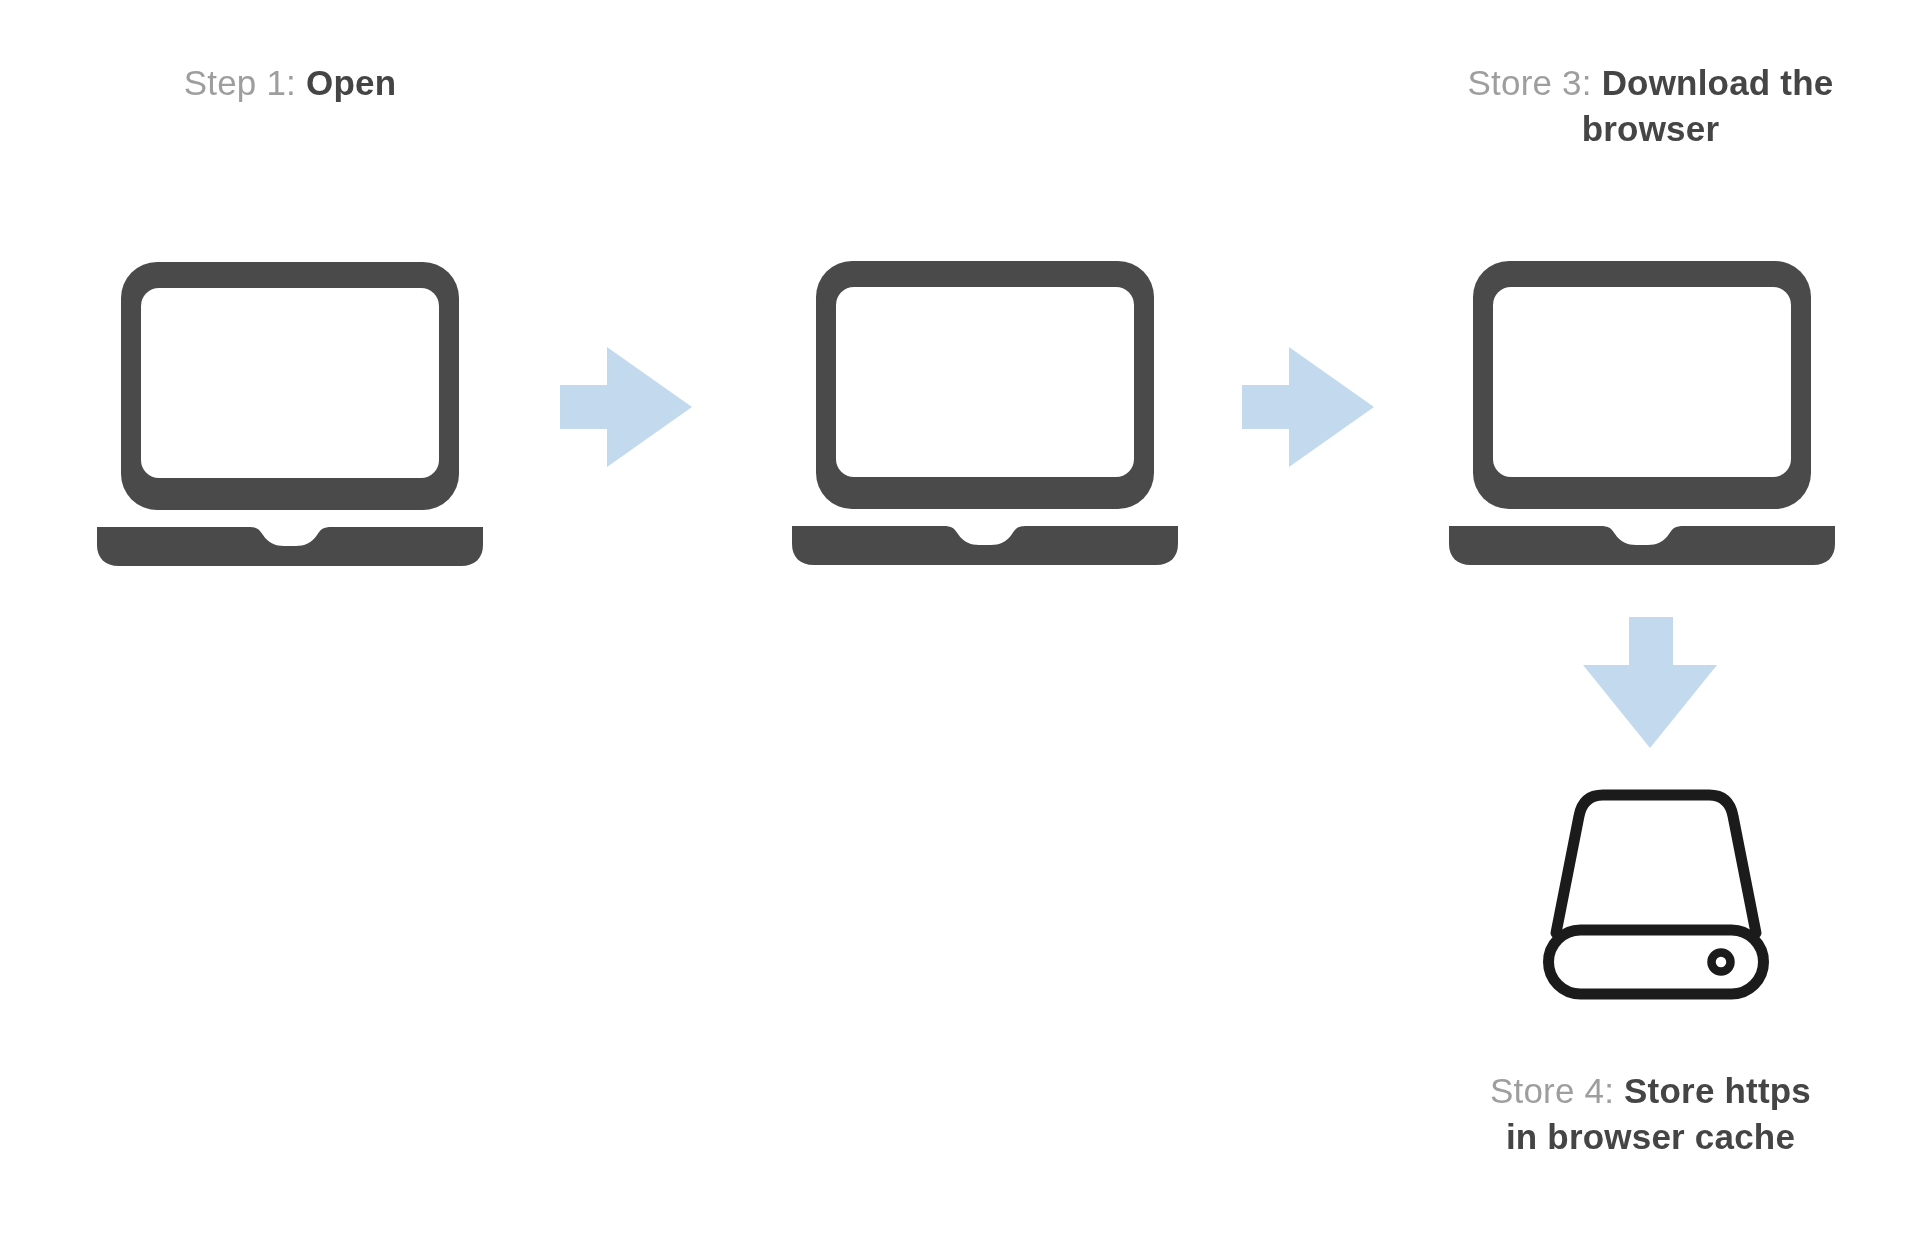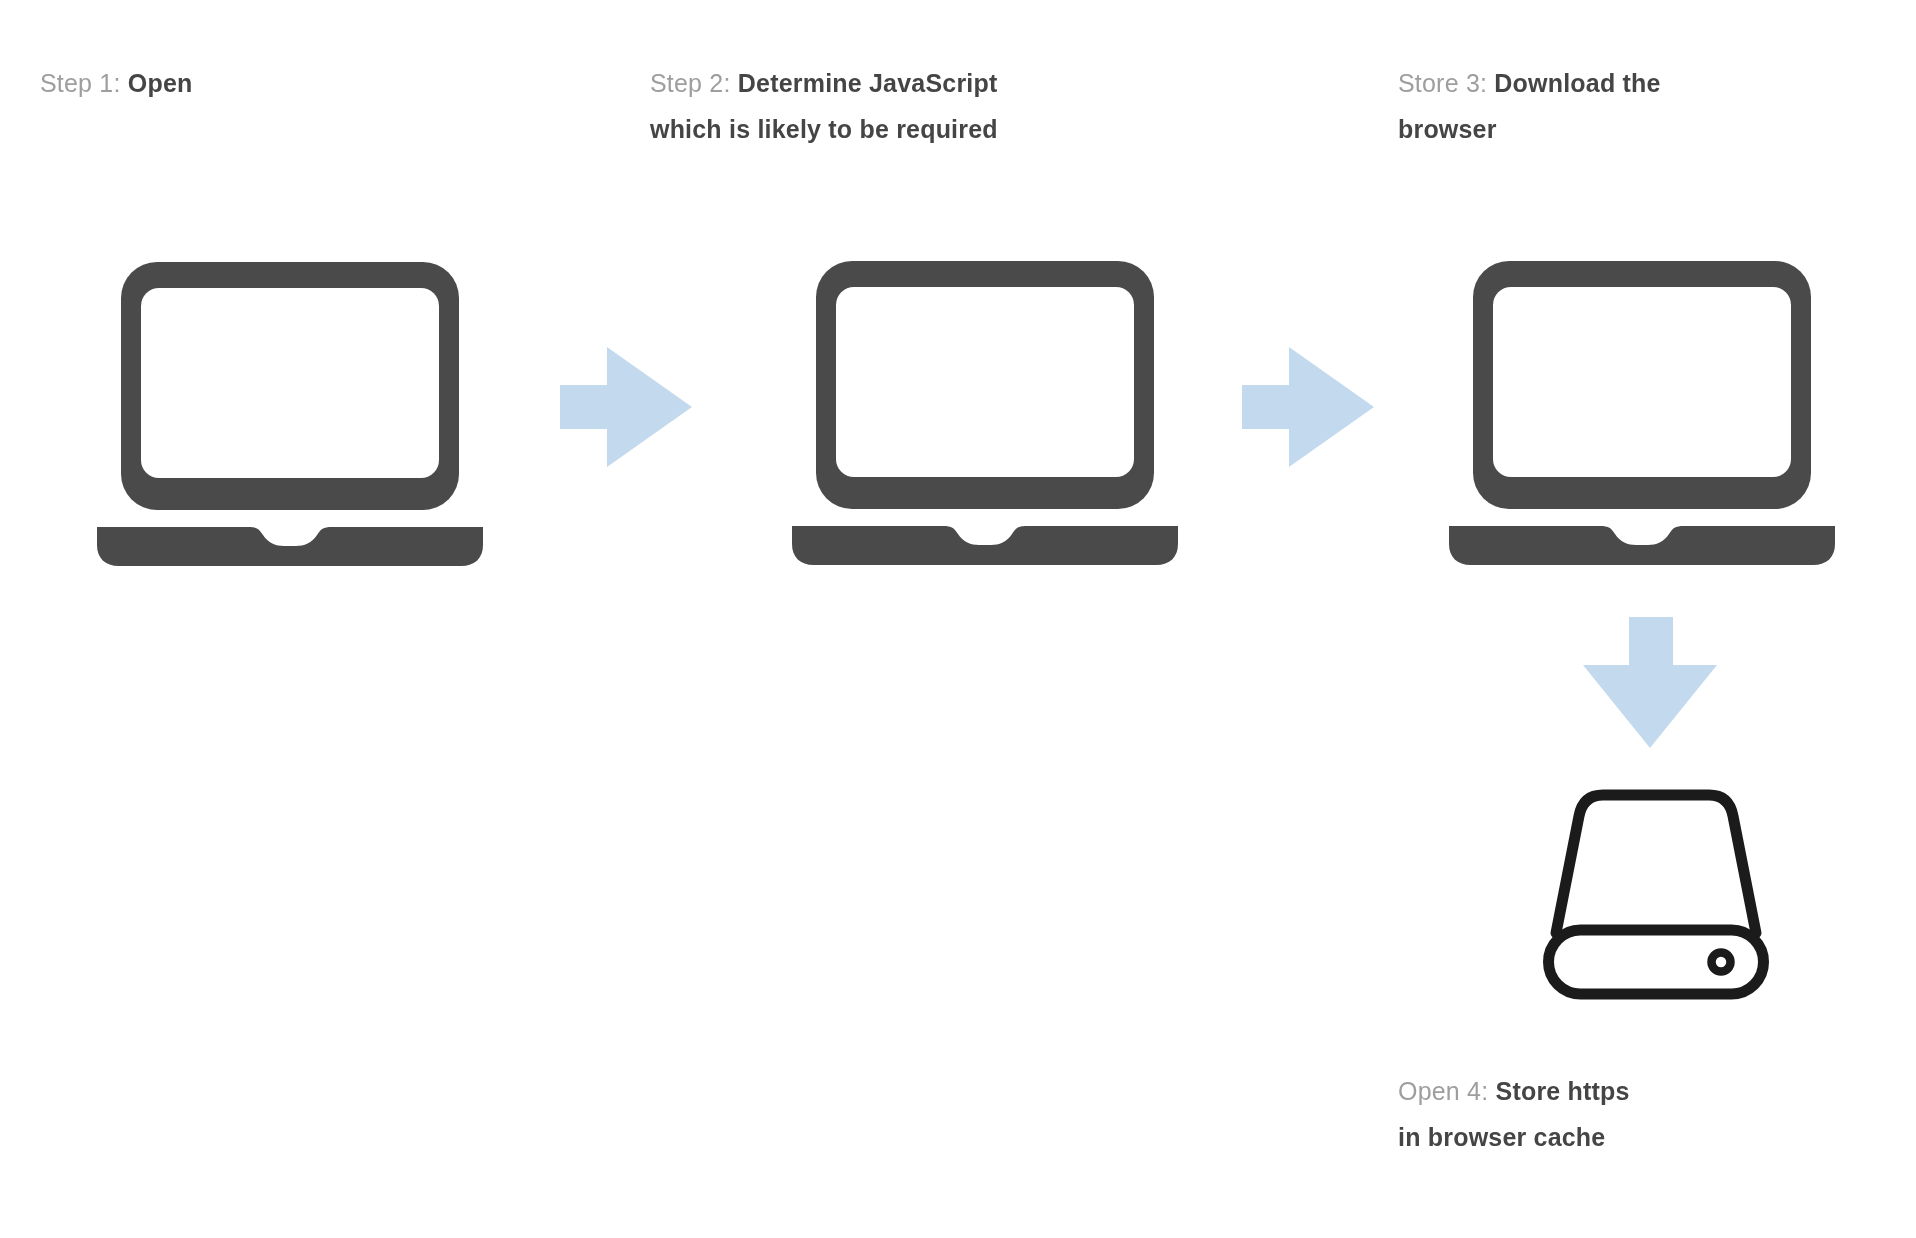--- a/index.html
+++ b/index.html
@@ -11,21 +11,22 @@
     --background:#ffffff;
   }
   *{margin:0;padding:0;box-sizing:border-box;}
   html,body{width:1916px;height:1238px;background:var(--background);overflow:hidden;}
   body{font-family:"Liberation Sans", sans-serif;position:relative;}
 
   .stage{position:absolute;left:0;top:0;width:1916px;height:1238px;}
 
   .step-label{
     position:absolute;
-    font-size:25px;
+    text-align:center;
+    font-size:35px;
     line-height:46px;
     color:var(--text-color);
     letter-spacing:0.2px;
   }
   .step-label .prefix{
     color:var(--prefix-color);
     font-weight:400;
   }
   .step-label .bold{
     font-weight:700;
@@ -43,25 +44,20 @@
 </head>
 <body>
 
 <div class="stage">
 
   <div class="step-label" style="left:40px;top:60px;width:500px;">
     <span class="prefix">Step 1:</span>
     <span class="bold">Open</span><br>
   </div>
 
-  <div class="step-label" style="left:650px;top:60px;width:580px;">
-    <span class="prefix">Step 2:</span>
-    <span class="bold">Determine JavaScript</span><br>
-    <span class="bold">which is likely to be required</span>
-  </div>
 
   <div class="step-label" style="left:1398px;top:60px;width:505px;">
     <span class="prefix">Store 3:</span>
     <span class="bold">Download the</span><br>
     <span class="bold">browser</span>
   </div>
 
   <svg class="icon-abs" style="left:85px;top:262px;" width="410" height="305" viewBox="0 0 410 305" aria-hidden="true">
     <rect class="laptop-fill" x="36" y="0" width="338" height="248" rx="36"></rect>
     <rect class="screen-hole" x="56" y="26" width="298" height="190" rx="18"></rect>
@@ -92,18 +88,18 @@
     <polygon class="arrow-fill" points="46,0 90,0 90,48 134,48 67,131 0,48 46,48"></polygon>
   </svg>
 
   <svg class="icon-abs" style="left:1542px;top:789px;" width="228" height="212" viewBox="0 0 228 212" aria-hidden="true">
     <path class="drive-stroke" d="M14,144 L37,27 Q41,6 61,6 L167,6 Q187,6 191,27 L214,144"></path>
     <rect class="drive-stroke" x="6.5" y="141" width="215" height="64" rx="32"></rect>
     <circle class="drive-led" cx="179" cy="173" r="9.5"></circle>
   </svg>
 
   <div class="step-label" style="left:1398px;top:1068px;width:505px;">
-    <span class="prefix">Open 4:</span>
+    <span class="prefix">Store 4:</span>
     <span class="bold">Store https</span><br>
     <span class="bold">in browser cache</span>
   </div>
 
 </div>
 
 </body></html>

